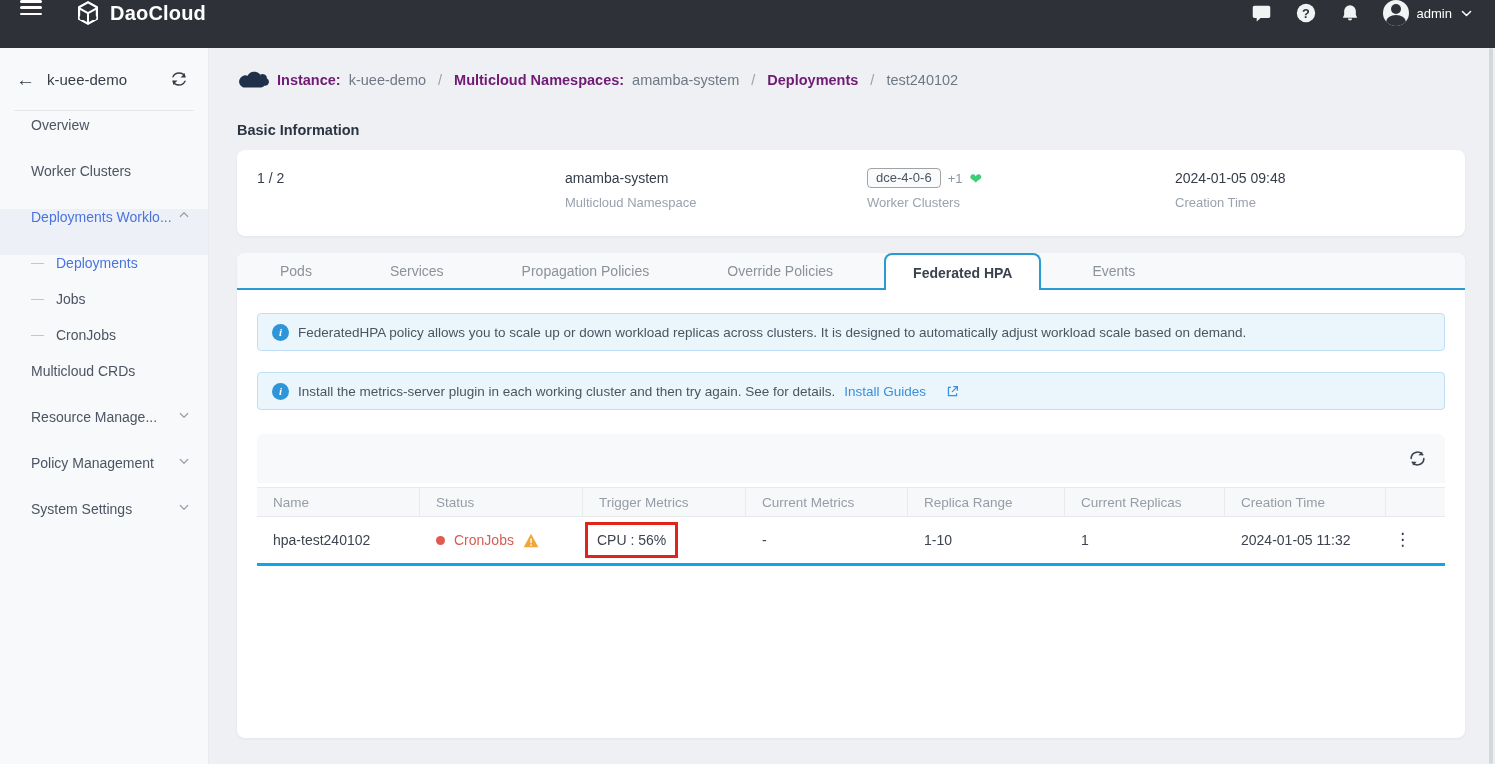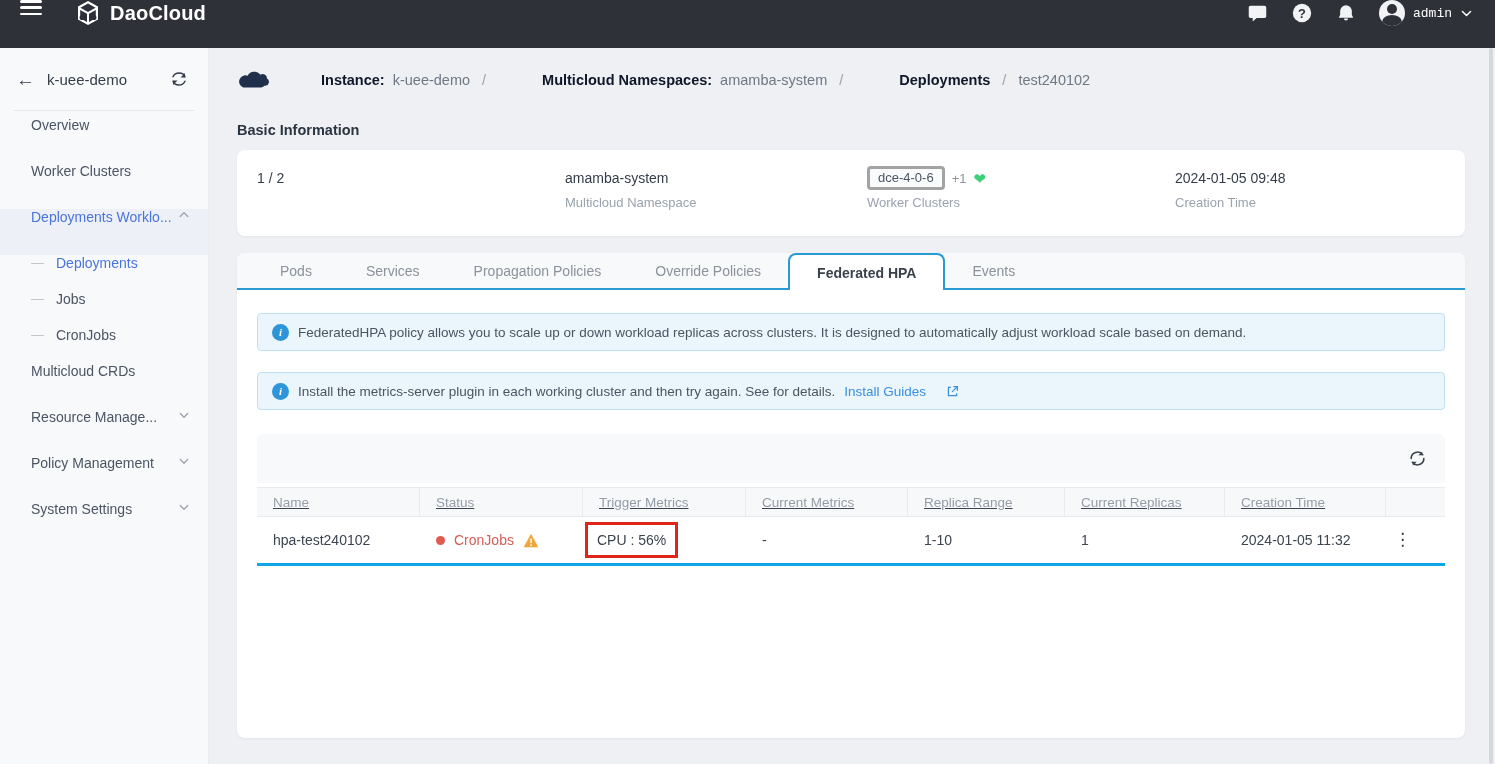--- a/index.html
+++ b/index.html
@@ -16,21 +16,21 @@
     flex-direction:column; justify-content:space-between; cursor:pointer; }
   .hamburger span { display:block; height:2.5px; background:#fff; border-radius:2px; }
   .brand { display:flex; align-items:center; gap:9px; margin-left:33px; }
   .brand-name { color:#fff; font-size:20px; font-weight:bold; letter-spacing:.2px; }
   .topbar-right { margin-left:auto; display:flex; align-items:center; gap:22px; margin-right:22px; }
   .tb-icon { width:22px; height:22px; color:#f2f3f5; display:flex; align-items:center; justify-content:center; cursor:pointer; }
   .user-wrap { display:flex; align-items:center; gap:8px; cursor:pointer; }
   .avatar { width:26px; height:26px; border-radius:50%; background:#f2f3f5; position:relative; overflow:hidden; }
   .avatar:before { content:""; position:absolute; left:8px; top:4px; width:10px; height:10px; border-radius:50%; background:#2e3138; }
   .avatar:after { content:""; position:absolute; left:3px; top:15px; width:20px; height:14px; border-radius:50%; background:#2e3138; }
-  .user-name { color:#fff; font-size:13px;font-family:Liberation Mono, monospace; }
+  .user-name { color:#fff; font-size:13px; }
   
   .sidebar { position:absolute; left:0; top:48px; width:209px; height:716px;
     background:#f8f9fb; border-right:1px solid #e9ebef; }
   .sb-head { height:62px; display:flex; align-items:center; padding:0 20px 0 16px; }
   .sb-back { color:#353d49; font-size:19px; cursor:pointer; line-height:1; }
   .sb-cluster { margin-left:12px; font-size:15px; color:#353d49; }
   .sb-switch { margin-left:auto; cursor:pointer; color:#353d49; display:flex; }
   .sb-divider { height:1px; background:#e4e7eb; margin:0 14px; }
   .sb-items { padding-top:6px; }
   .sb-item { height:46px; display:flex; align-items:flex-start; padding:0 18px 0 31px;
@@ -38,63 +38,63 @@
   .sb-item.sub { height:36px; }
   .sb-item .dash { color:#b9bfc7; margin-right:12px; font-size:13px; }
   .sb-item.active-parent { background:#edf1f7; color:#4a74dd; }
   .sb-item.active-sub { color:#4a74dd; }
   .sb-item .chev { margin-left:auto; color:#9aa1ab; display:flex; }
   
   .main { position:absolute; left:209px; top:48px; width:1286px; height:716px; }
   .crumb-row { position:absolute; left:28px; top:14px; right:30px; height:36px;
     display:flex; align-items:center; }
   .crumb { display:flex; align-items:center; gap:8px; font-size:14.5px; color:#525c6b; }
-  .crumb b { color:#0f172a;margin-left:44px; }
+  .crumb b { color:#701a75; }
   .crumb .sep { color:#9aa2ad; margin:0 4px; }
   .crumb .muted { color:#6e7885; }
   .head-actions { margin-left:auto; display:flex; gap:11px; }
   .btn { background:#fff; border:1px solid #d9dce1; border-radius:6px; height:31px;
     padding:0 17px; font-size:14px; color:#5b6471; cursor:pointer;
     font-family:inherit; display:flex; align-items:center; }
   .btn.more { padding:0 9px; letter-spacing:1px; font-size:11px; }
   .section-title { position:absolute; left:28px; top:74px; font-weight:bold; font-size:14.5px; color:#2b3441; }
   
   .info-card { position:absolute; left:28px; top:102px; width:1228px; height:86px;
     background:#fff; border-radius:8px; box-shadow:0 1px 3px rgba(20,30,50,.05);
     display:grid; grid-template-columns:308px 302px 308px auto; padding:17px 0 0 20px; }
   .if-value { font-size:14px; color:#343d49; display:flex; align-items:center; gap:7px; height:22px; }
   .if-label { font-size:13px; color:#9aa2ad; margin-top:6px; }
-  .pill { border:3px solid #a3a3a3; background:#fafbfc; border-radius:4px; font-size:13px;
+  .pill { border:1px solid #a3a3a3; background:#fafbfc; border-radius:4px; font-size:13px;
     color:#4b5563; padding:1px 8px 2px; }
   .plus { color:#8d95a0; font-size:13px; }
   .heart { font-size:15px; line-height:1; }
   
   .tab-card { position:absolute; left:28px; top:205px; width:1228px; height:485px;
     background:#fff; border-radius:8px; box-shadow:0 1px 3px rgba(20,30,50,.05); }
   .tabbar { height:37px; background:#f8f9fa; border-radius:8px 8px 0 0;
-    border-bottom:2px solid #2a9ad2; display:flex; align-items:stretch; padding-left:16px; }
+    border-bottom:2px solid #2a9ad2; display:flex; align-items:stretch; padding-left:16px;gap:24px; }
   .tab { padding:0 27px; display:flex; align-items:center; font-size:14px; color:#8b929c; cursor:pointer; }
   .tab.active { background:#fff; border:2px solid #2a9ad2; border-bottom:none;
     border-radius:8px 8px 0 0; color:#3a424d; font-weight:bold; margin-bottom:-2px; }
   .banner { position:absolute; left:20px; width:1188px; height:38px;
     background:#eaf5fc; border:1px solid #bfe0f4; border-radius:4px;
     display:flex; align-items:center; padding:0 14px; gap:9px; font-size:13.5px; color:#4a5560; }
   .banner.b1 { top:60px; }
   .banner.b2 { top:119px; }
   .info-ic { width:17px; height:17px; border-radius:50%; background:#2e95d8; color:#fff;
     font-size:11px; font-weight:bold; display:flex; align-items:center; justify-content:center;
     font-family:"Liberation Serif",serif; font-style:italic; flex:none; }
   .lnk { color:#3a8fdd; cursor:pointer; display:inline-flex; align-items:center; gap:20px; }
   
   .toolbar { position:absolute; left:20px; top:181px; width:1188px; height:49px;
     background:#f8f9fa; border-radius:6px 6px 0 0; display:flex; align-items:center; justify-content:flex-end; padding-right:18px; }
   .refresh { color:#39424e; cursor:pointer; display:flex; }
   .grid { position:absolute; left:20px; width:1188px; display:grid;
     grid-template-columns:163px 163px 163px 162px 157px 160px 161px 1fr; }
-  .thead { top:234px; height:30px; background:#f7f8f9; border-top:1px solid #e8eaee; border-bottom:1px solid #e8eaee;text-decoration:underline; }
+  .thead { top:234px; height:30px; background:#f7f8f9; border-top:1px solid #e8eaee; border-bottom:1px solid #e8eaee; }
   .th { display:flex; align-items:center; padding-left:16px; font-size:13.5px; color:#959da8;
     border-right:1px solid #e8eaee; }
   .th:last-child, .th.noborder-r { border-right:none; }
   .trow { top:264px; height:49px; background:#fff; border-bottom:3px solid #0ea5e9; }
   .td { display:flex; align-items:center; padding-left:16px; font-size:14px; color:#3c4450; }
   .dot { width:9px; height:9px; border-radius:50%; background:#e05a50; margin-right:9px; flex:none; }
   .status-text { color:#d45d55; margin-right:9px; }
   .warn { color:#efa73c; display:flex; }
   .hl-box { display:inline-flex; align-items:center; border:3px solid #e0241a;
     padding:7px 9px; margin-left:-14px; }

